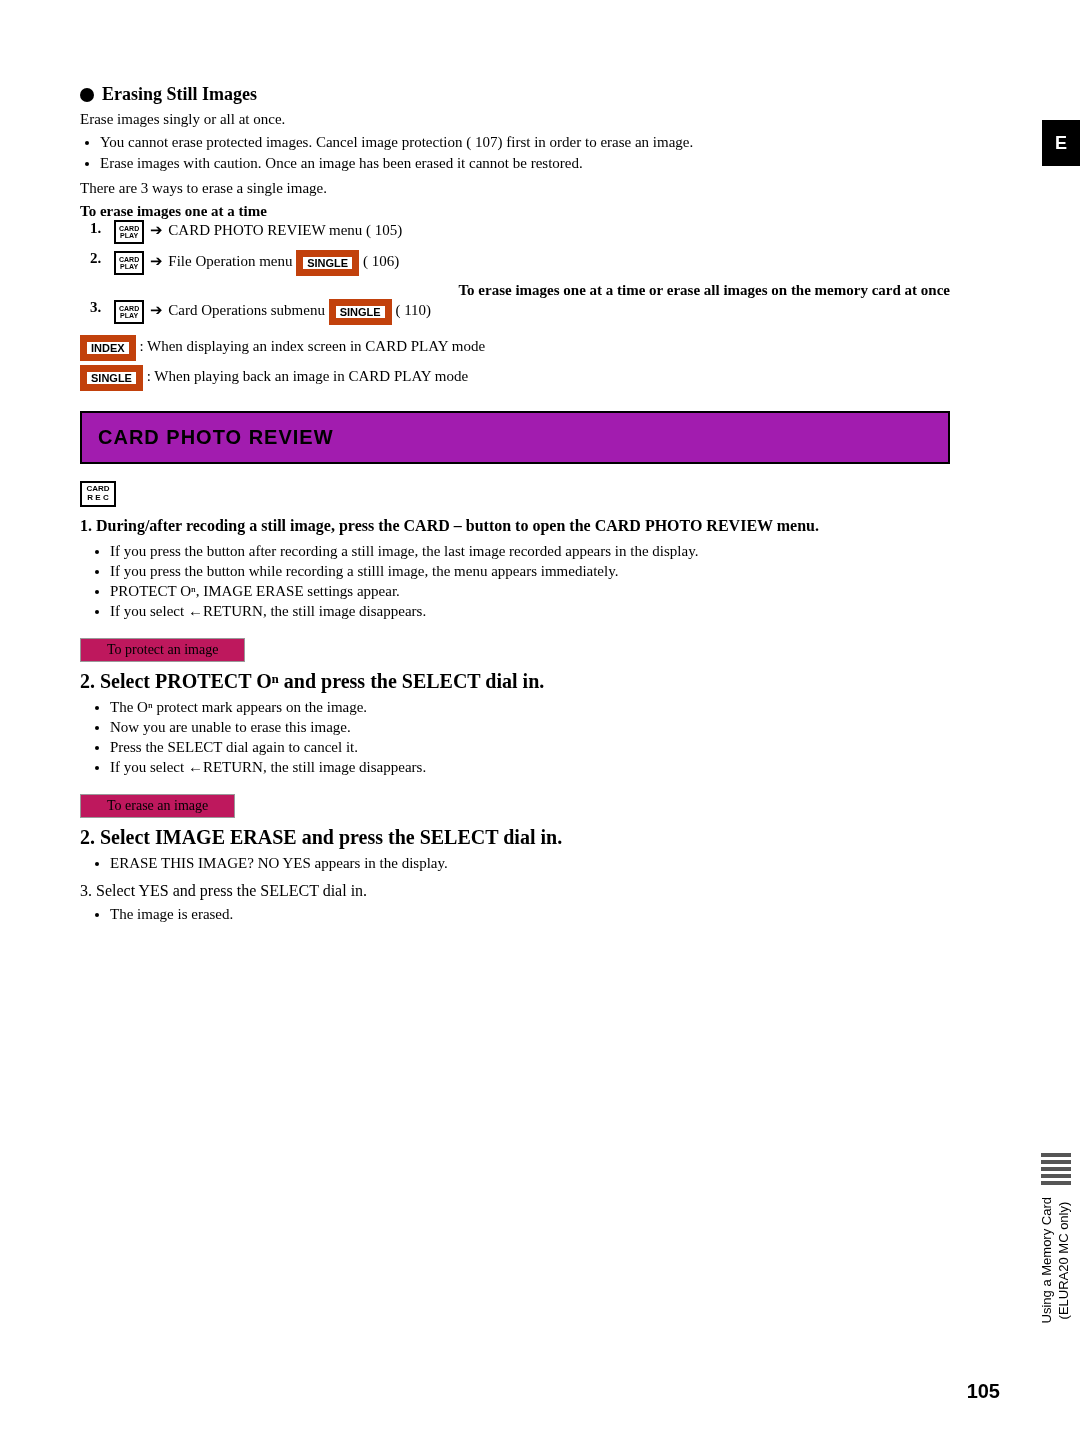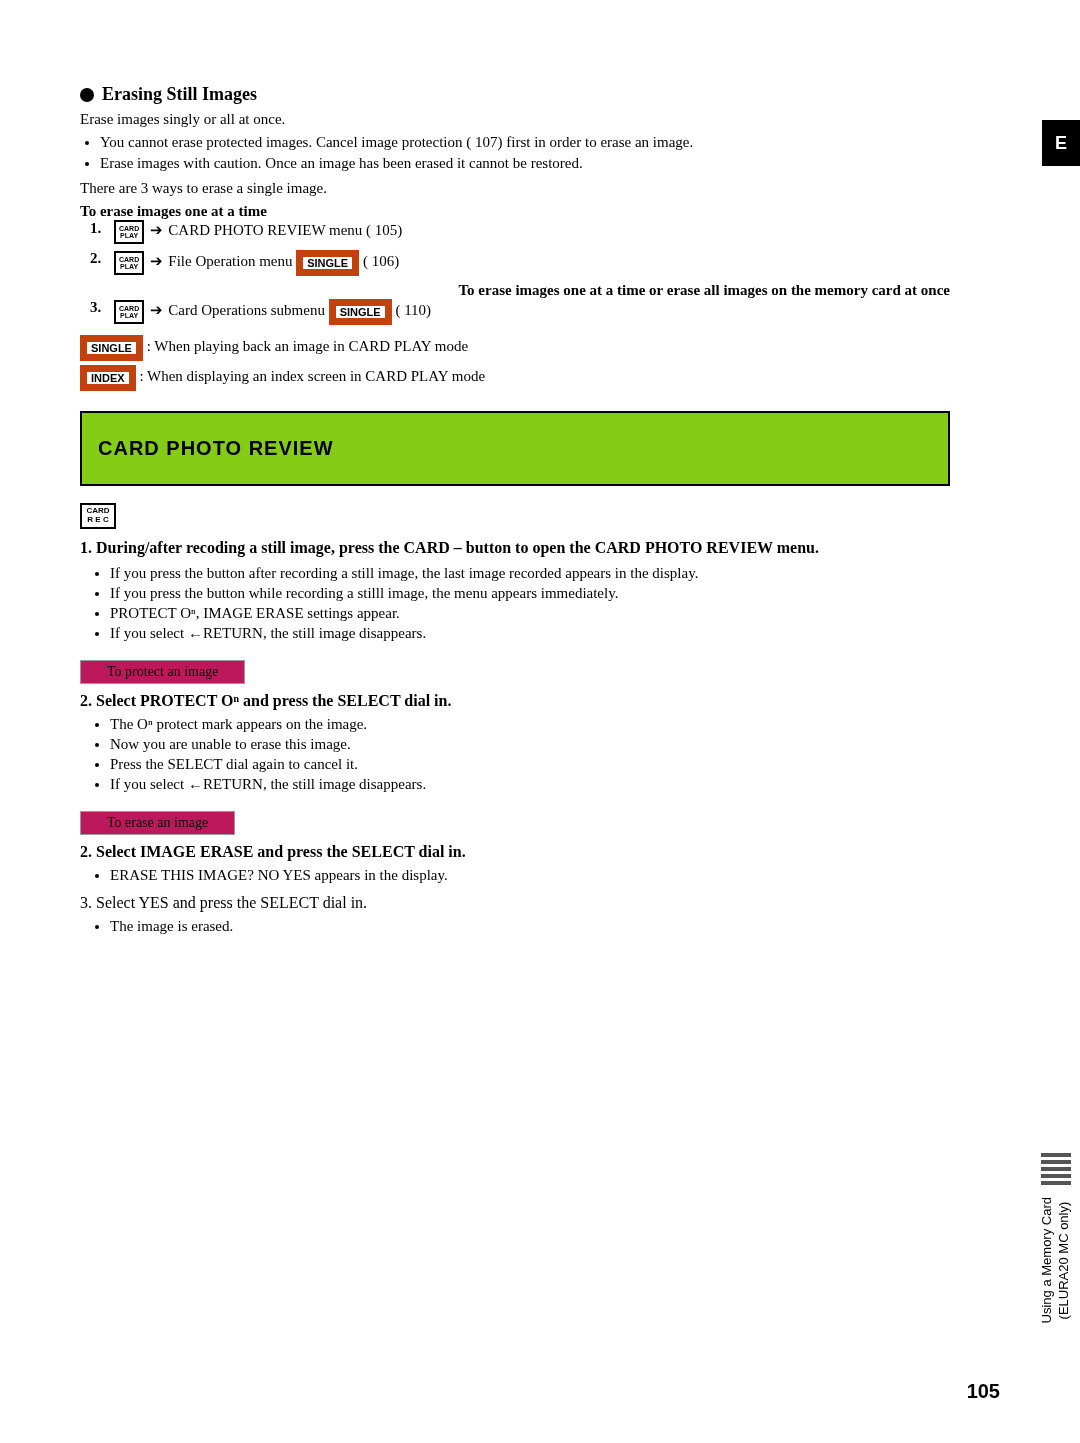--- a/index.html
+++ b/index.html
@@ -172,23 +172,23 @@
       font-size: 11px;
       font-family: Arial, sans-serif;
       font-weight: bold;
       padding: 0 4px;
       vertical-align: middle;
       text-transform: uppercase;
     }
 
     
     .card-review-header {
-      background: #84cc16;
+      background: #a21caf;
       border: 2px solid #000;
-      padding: 24px 16px;
+      padding: 13px 16px;
       font-size: 20px;
       font-weight: bold;
       font-family: Arial, sans-serif;
       text-transform: uppercase;
       margin-top: 20px;
       margin-bottom: 14px;
       letter-spacing: 1px;
     }
 
     
@@ -230,21 +230,21 @@
       border: 1px solid #999;
       padding: 3px 26px;
       font-size: 14px;
       margin: 8px 0;
       background: #be185d;
     }
 
     
     .step-heading {
       font-weight: bold;
-      font-size: 16px;
+      font-size: 20px;
       margin-bottom: 6px;
     }
 
     
     .page-number {
       position: absolute;
       bottom: 40px;
       right: 80px;
       font-size: 20px;
       font-weight: bold;
@@ -344,26 +344,26 @@
             </span>
           <span class="arrow">➔</span>
           <span>Card Operations submenu</span>
           <span class="badge">SINGLE</span>
           <span>(&nbsp;110)</span>
         </span>
       </div>
 
       <div style="margin-top:10px;">
         <p class="single-index-line">
+          <span class="badge">INDEX</span>
+          : <span>When displaying an index screen in CARD PLAY mode</span>
+        </p>
+        <p class="single-index-line">
           <span class="badge">SINGLE</span>
           : <span>When playing back an image in CARD PLAY mode</span>
-        </p>
-        <p class="single-index-line">
-          <span class="badge">INDEX</span>
-          : <span>When displaying an index screen in CARD PLAY mode</span>
         </p>
       </div>
     </div>
 
     
     <div class="card-review-header">
       <span>CARD PHOTO REVIEW</span>
     </div>
 
     

